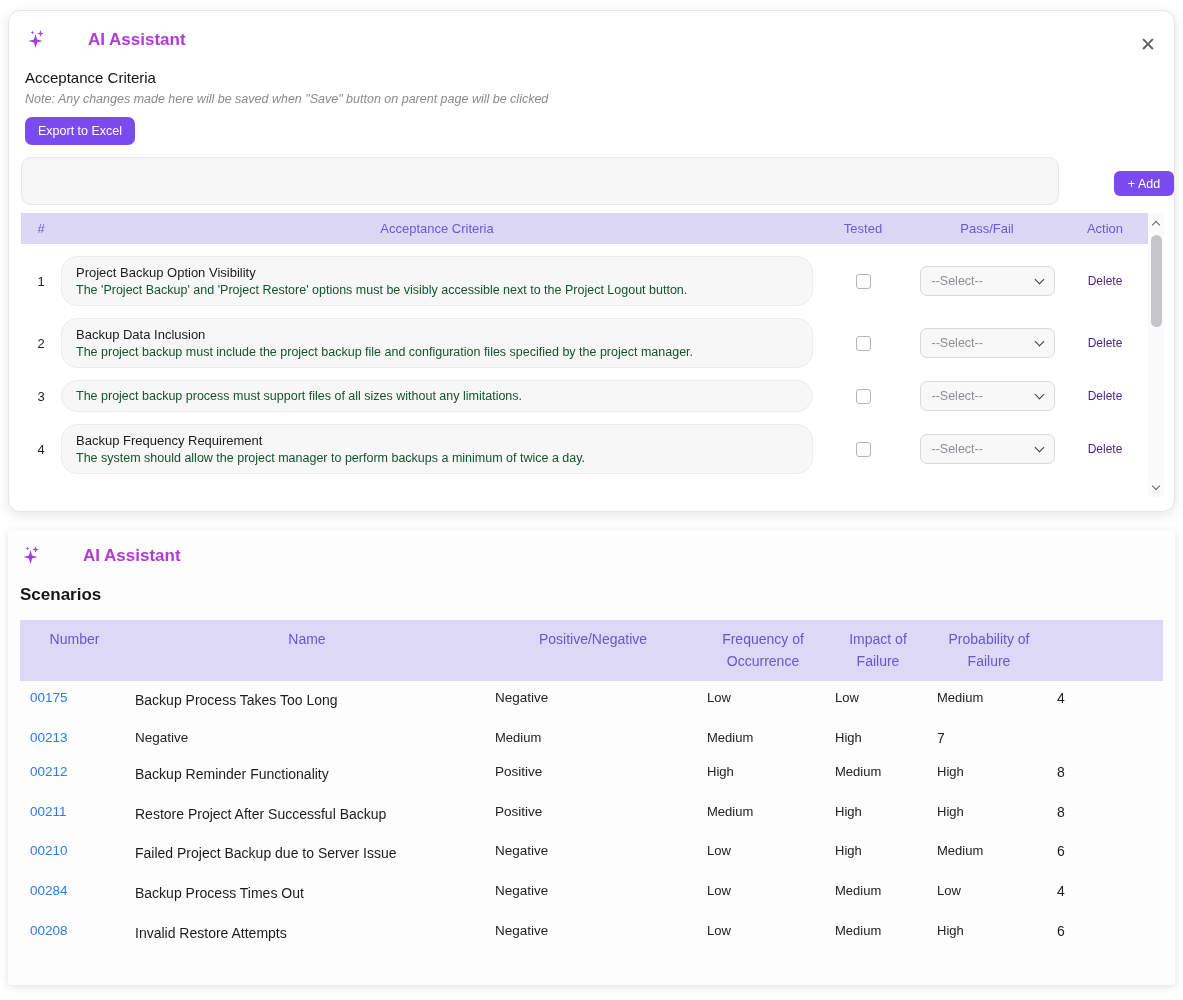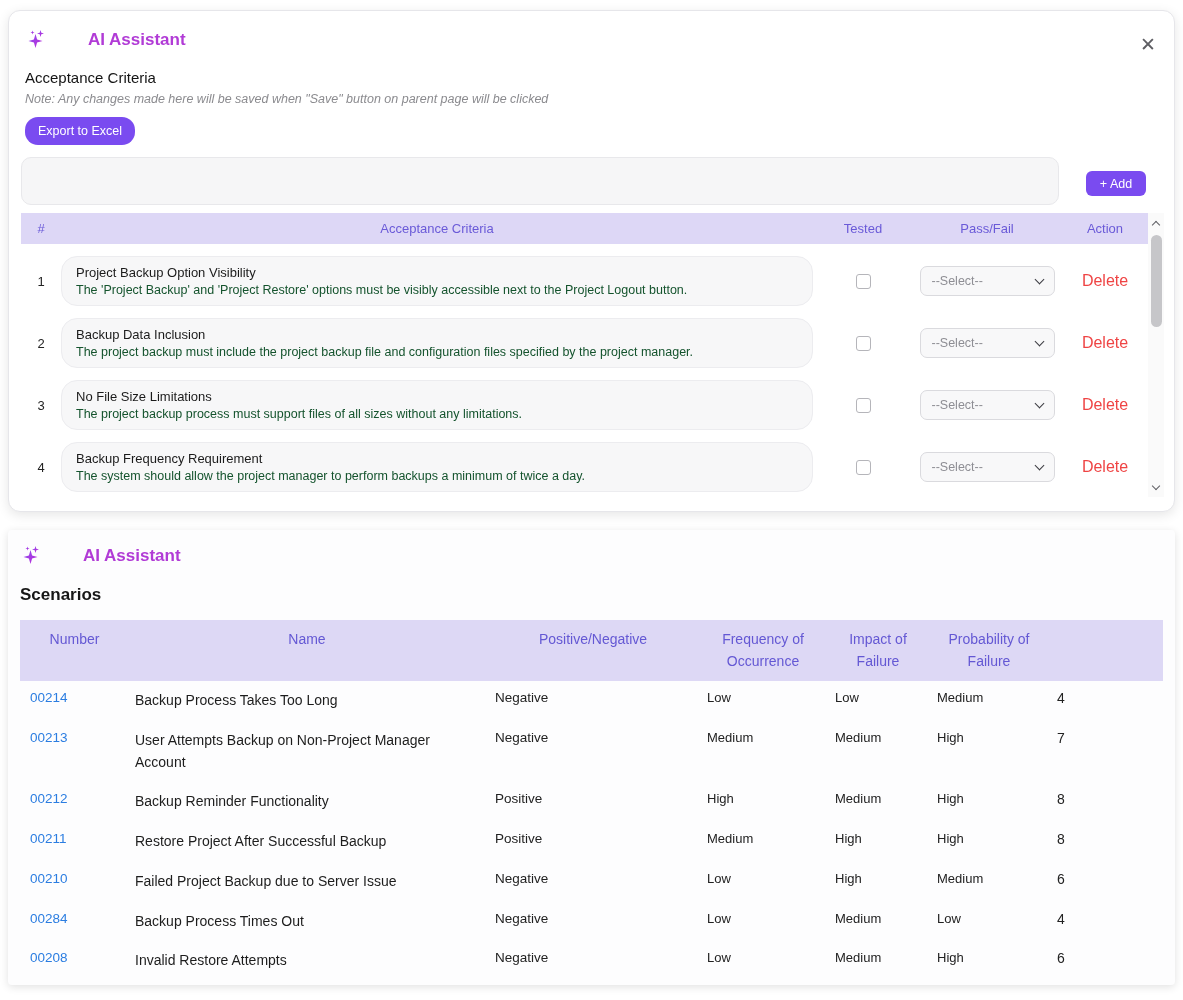--- a/index.html
+++ b/index.html
@@ -16,41 +16,41 @@
 
   
   .top-panel { position:absolute; left:8px; top:10px; width:1167px; height:502px;
     background:#ffffff; border:1px solid #e6e6ea; border-radius:12px;
     box-shadow:0 3px 12px rgba(0,0,0,0.10); padding:0 12px; }
   .top-panel .hdr { margin:17px 0 0 6px; }
   .close-btn { position:absolute; top:24px; right:18px; background:none; border:none;
     font-size:19px; color:#5e5e63; cursor:pointer; line-height:1; }
   .section-title { margin:17px 0 0 4px; font-size:15px; color:#141414; font-weight:500; }
   .note { margin:6px 0 0 4px; font-size:12.5px; font-style:italic; color:#8b8b8f; }
-  .btn { background:#7a4bf0; color:#ffffff; border:none; border-radius:13px; cursor:pointer; }
+  .btn { background:#7a4bf0; color:#ffffff; border:none; border-radius:7px; cursor:pointer; }
   .btn.export { margin:11px 0 0 4px; font-size:12.5px; padding:7px 13px; }
-  .btn.add { position:absolute; top:160px; right:28px; width:60px; height:25px; font-size:12.5px; border-radius:6px; }
+  .btn.add { position:absolute; top:160px; right:0; width:60px; height:25px; font-size:12.5px; border-radius:6px; }
   .criteria-input { margin-top:12px; width:1038px; height:48px; background:#f6f6f7;
     border:1px solid #e8e8eb; border-radius:10px; font-size:13px; padding:0 12px; color:#222; outline:none; }
 
   .ac-grid { display:grid; grid-template-columns:40px 752px 100px 148px 88px; align-items:center; }
   .ac-head { margin-top:8px; width:1128px; height:31px; background:#ddd7f6; color:#6a5ad8; font-size:13px; }
   .ac-head .h { text-align:center; }
   .ac-body { margin-top:2px; width:1128px; }
   .ac-row { margin-top:12px; }
   .ac-row .num { text-align:center; font-size:13px; color:#232323; }
   .card { background:#f7f7f8; border:1px solid #ececef; border-radius:16px; padding:8px 14px; }
   .card-title { font-size:13px; color:#1b1b1b; margin-bottom:3px; }
   .card-desc { font-size:12.5px; color:#14532d; }
   .cell.c { display:flex; justify-content:center; align-items:center; }
   .checkbox { width:15px; height:15px; background:#fff; border:1.5px solid #b5b5ba; border-radius:3px; display:inline-block; cursor:pointer; }
   .select { width:135px; height:30px; background:#f8f8f9; border:1px solid #dadade; border-radius:7px;
     display:flex; align-items:center; justify-content:space-between; padding:0 11px; cursor:pointer;gap:20px; }
   .select .val { font-size:12.5px; color:#8e8e94; }
-  .delete-link { color:#ef4444; font-size:16px; cursor:pointer; }
+  .delete-link { color:#4c1d95; font-size:12px; cursor:pointer; }
 
   .scrollbar { position:absolute; top:202px; right:10px; width:16px; height:284px; background:#fafafa; }
   .scrollbar .chev { border-color:#5f5f64; width:6px; height:6px; }
   .sb-btn { position:absolute; left:0; width:16px; height:16px; display:flex; justify-content:center; align-items:center; cursor:pointer; }
   .sb-btn.top { top:2px; } .sb-btn.bot { bottom:2px; }
   .sb-thumb { position:absolute; left:2.5px; top:22px; width:11px; height:92px; background:#c6c6c9; border-radius:6px; cursor:grab; }
 
   
   .bottom-panel { position:absolute; left:8px; top:530px; width:1167px; height:455px;
     background:#fdfdfe; border-radius:4px; box-shadow:0 2px 8px rgba(0,0,0,0.12); padding:0 12px; }
@@ -144,21 +144,20 @@
     </div>
     <div class="cell c">
           <span class="delete-link">Delete</span>
         </div>
   </div>
 
   <div class="ac-grid ac-row">
     <div class="num">3</div>
     <div class="cell">
       <div class="card">
-        <div class="card-title">No File Size Limitations</div>
         <div class="card-desc">The project backup process must support files of all sizes without any limitations.</div>
       </div>
     </div>
     <div class="cell c">
           <span class="checkbox"></span>
         </div>
     <div class="cell c">
       <div class="select">
         <span class="val">--Select--</span>
         <span class="chev down"></span>
@@ -225,32 +224,31 @@
     <div class="h">Number</div>
     <div class="h">Name</div>
     <div class="h">Positive/Negative</div>
     <div class="h">Frequency of Occurrence</div>
     <div class="h">Impact of Failure</div>
     <div class="h">Probability of Failure</div>
   </div>
 
   <div>
   <div class="sc-grid sc-row">
-    <div class="sc-num">00214</div>
+    <div class="sc-num">00175</div>
     <div class="sc-name">Backup Process Takes Too Long</div>
     <div class="sc-type">Negative</div>
     <div class="sc-lvl">Low</div>
     <div class="sc-lvl">Low</div>
     <div class="sc-lvl">Medium</div>
     <div class="sc-pri">4</div>
   </div>
 
   <div class="sc-grid sc-row">
     <div class="sc-num">00213</div>
-    <div class="sc-name">User Attempts Backup on Non-Project Manager Account</div>
     <div class="sc-type">Negative</div>
     <div class="sc-lvl">Medium</div>
     <div class="sc-lvl">Medium</div>
     <div class="sc-lvl">High</div>
     <div class="sc-pri">7</div>
   </div>
 
   <div class="sc-grid sc-row">
     <div class="sc-num">00212</div>
     <div class="sc-name">Backup Reminder Functionality</div>

